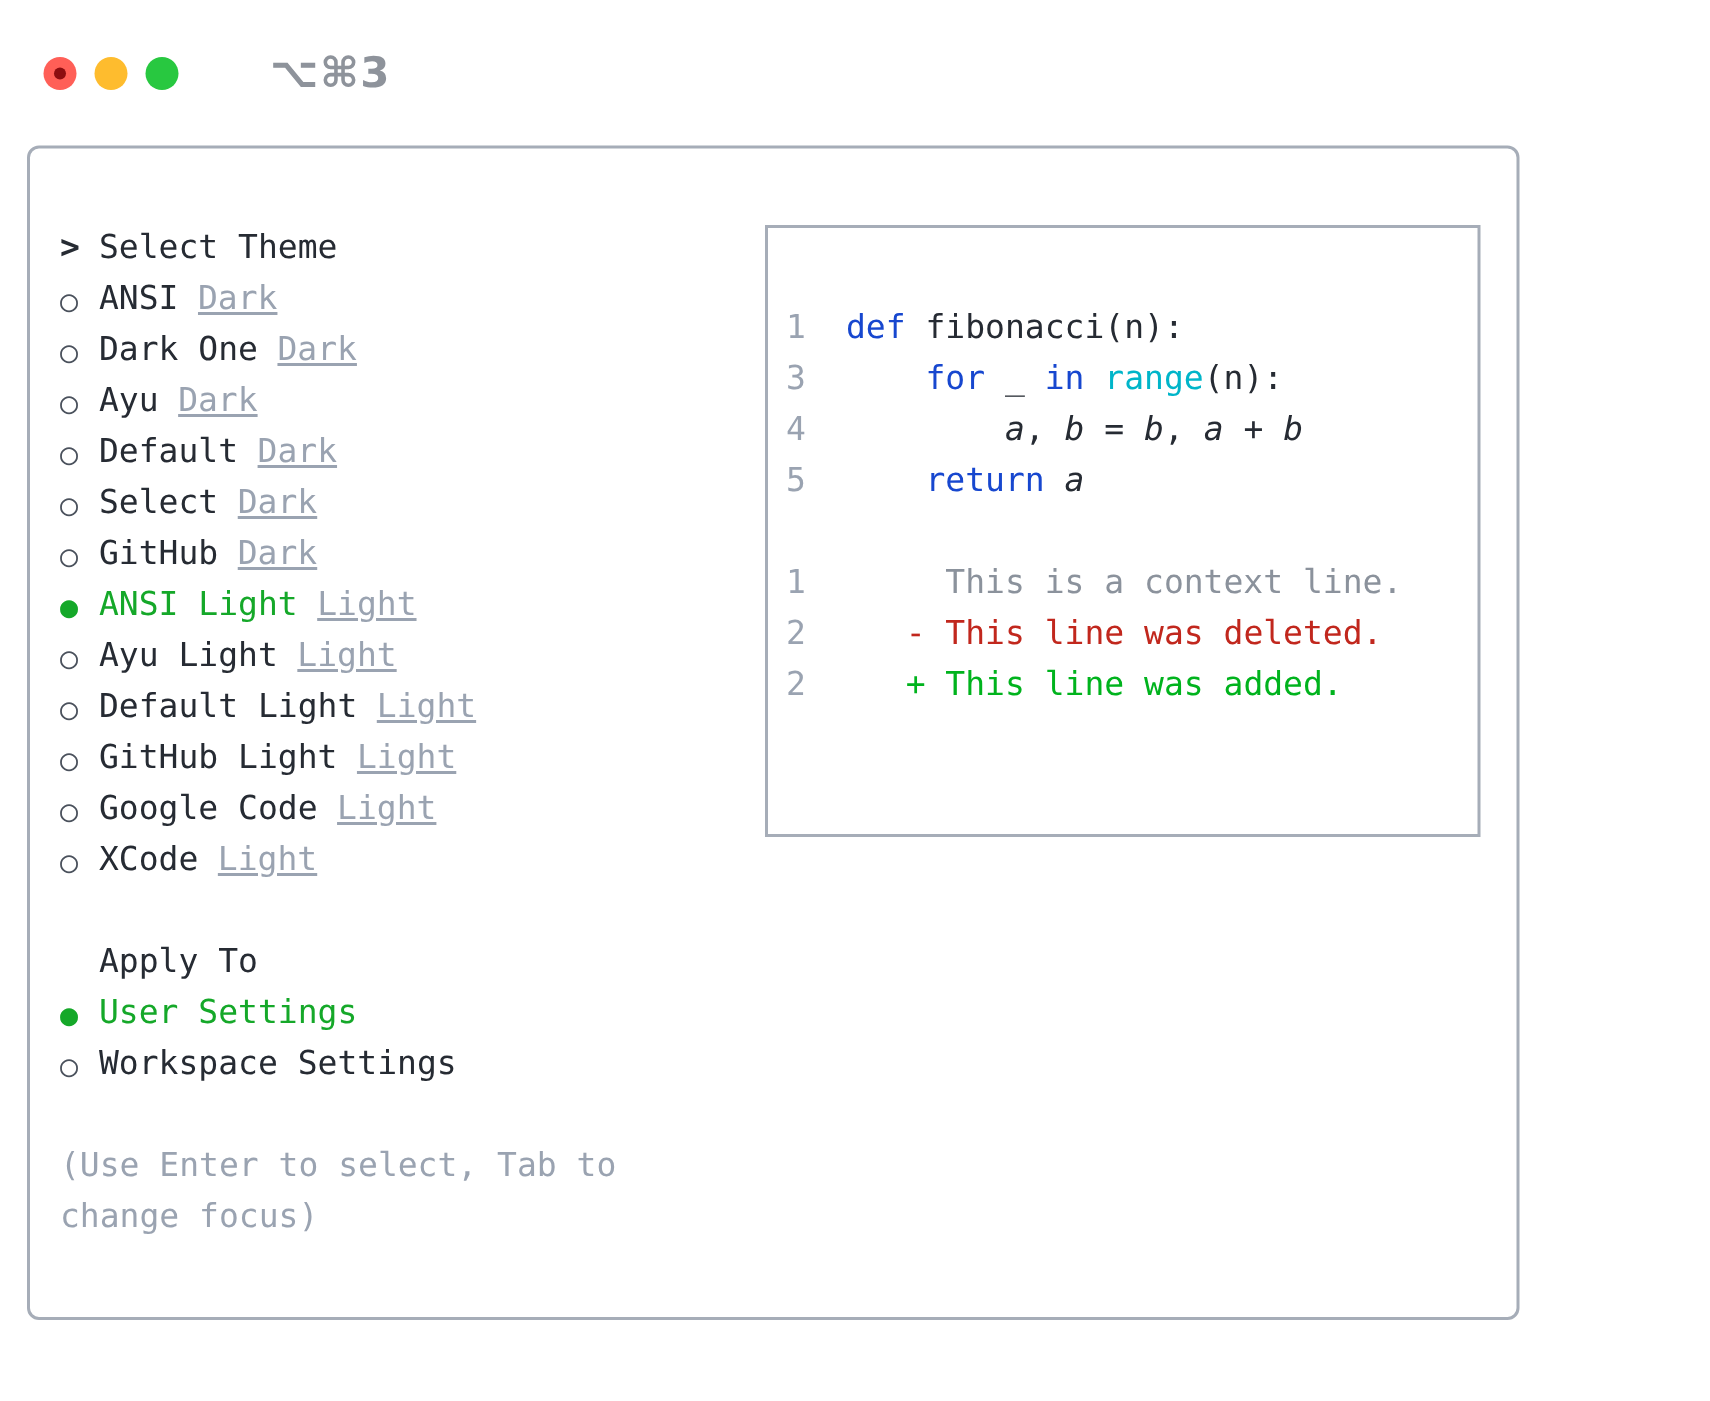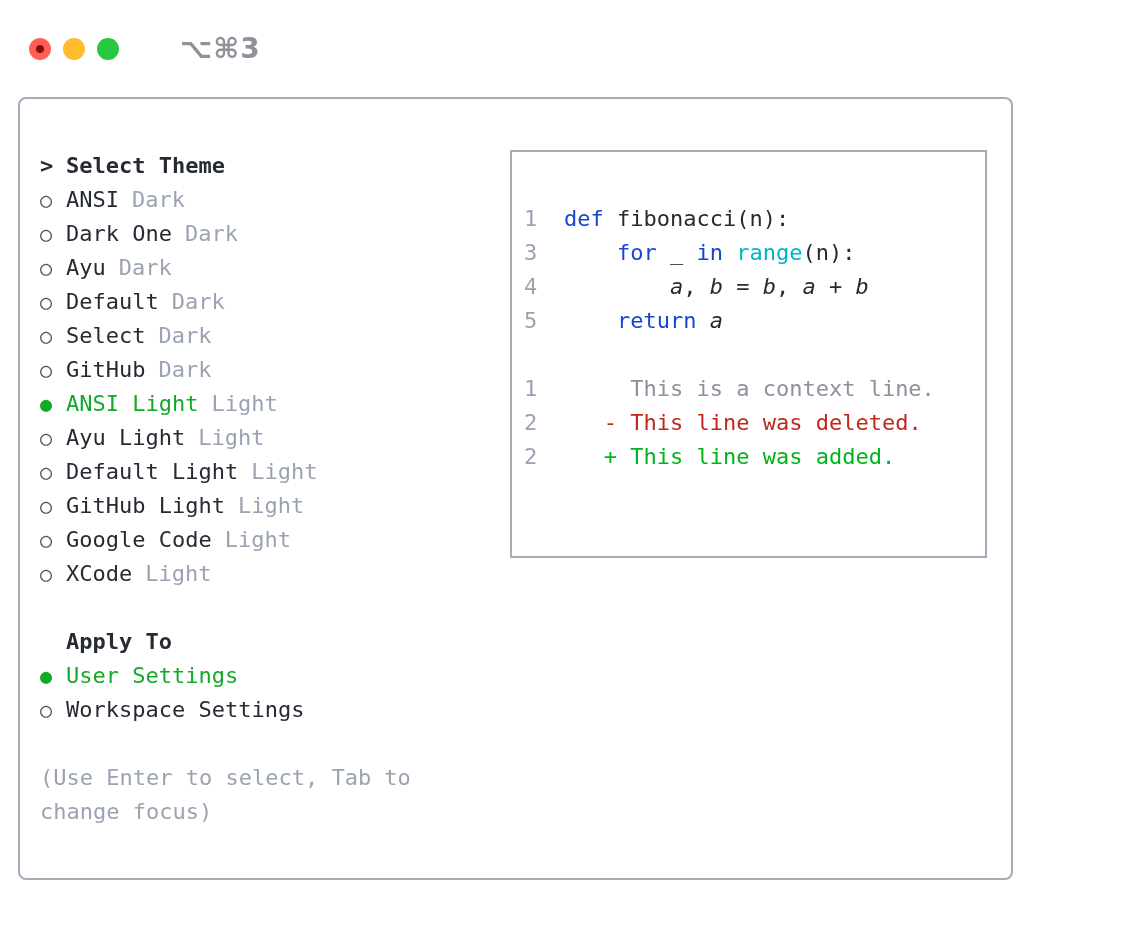--- a/index.html
+++ b/index.html
@@ -30,24 +30,24 @@
     border:2px solid var(--border); border-radius:8px;
     padding:50px 0 0 20px; display:flex; align-items:flex-start;
   }
   .left-col{width:462px; flex:none;}
   .right-col{flex:none;}
   .row{height:34px; line-height:34px; display:flex; align-items:center; white-space:pre;}
   .row.blank{height:34px;}
   .bullet{display:inline-block; width:26px; flex:none; color:#4a515c; font-size:20px;}
   .bullet.sel{color:var(--selected_green);}
   .prompt{font-weight:bold; color:var(--text); font-size:22px;}
-  .htext{font-weight:bold; color:var(--text);}
+  .htext{font-weight:normal; color:var(--text);}
   .opt-label{color:var(--text);}
   .opt-label.sel{color:var(--selected_green);}
-  .opt-variant{color:var(--muted); margin-left:13px;}
+  .opt-variant{color:var(--muted); margin-left:13px;text-decoration:underline;}
   .hint{width:434px; margin:0; line-height:34px; color:var(--muted); white-space:normal;}
   
   .preview-box{
     margin-top:1px; margin-left:8px; width:477px; height:408px; box-sizing:border-box;
     border:2px solid var(--border); padding:50px 0 0 12px; overflow:hidden;
   }
   .cline{height:34px; line-height:34px; white-space:pre;}
   .lnum{display:inline-block; width:40px; color:var(--muted);}
   .gap{height:34px;}
   .tk-kw{color:var(--keyword);}

